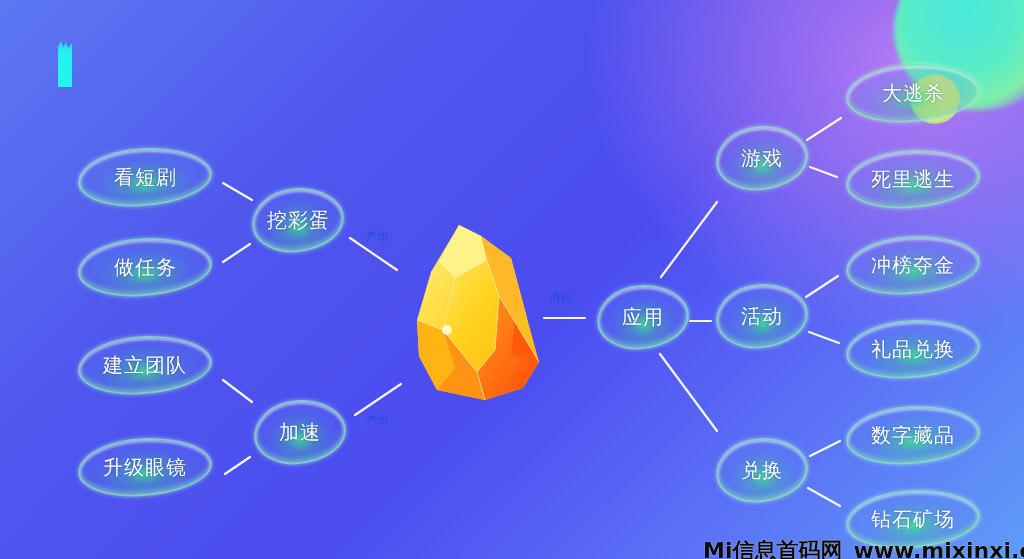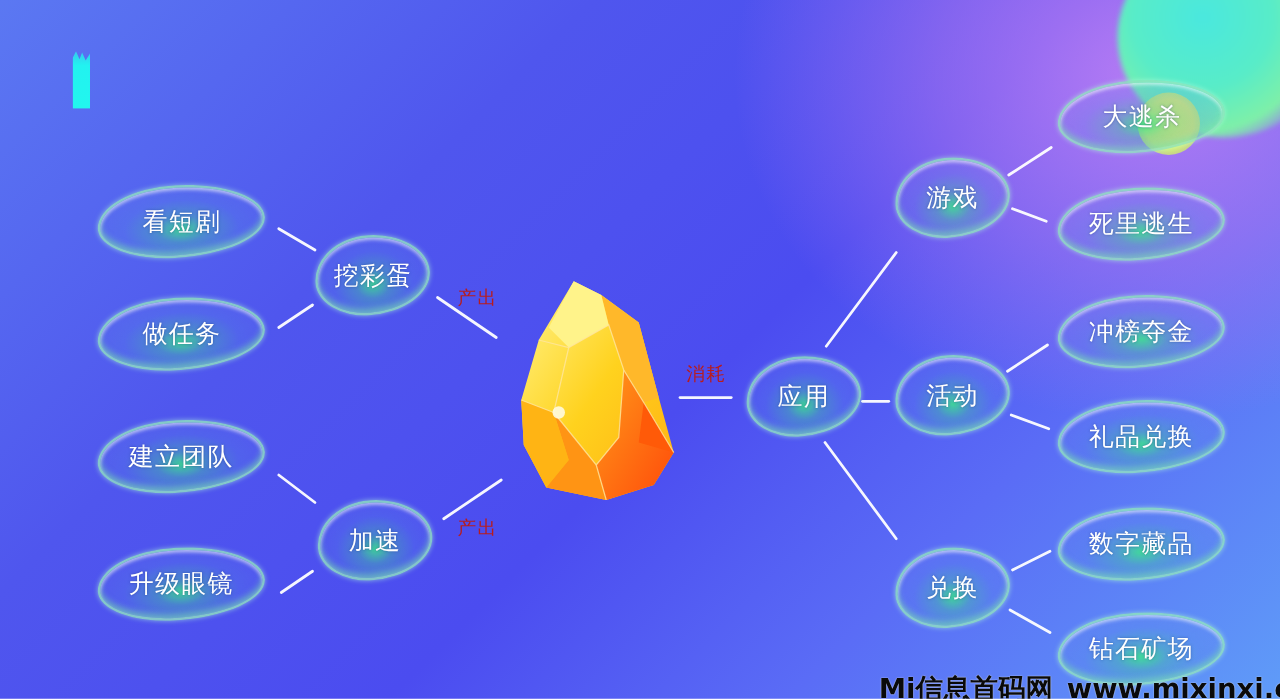--- a/index.html
+++ b/index.html
@@ -40,21 +40,21 @@
     border-radius: 48% 52% 55% 45% / 55% 50% 50% 45%;
     background: radial-gradient(ellipse at 50% 62%, rgba(60,230,140,0.85) 0%, rgba(70,190,170,0.45) 22%, rgba(90,140,230,0.25) 50%, rgba(110,130,240,0.15) 75%);
     border:2px solid rgba(150,235,190,0.75);
     box-shadow: 0 0 4px rgba(180,255,220,0.6), inset 0 2px 3px rgba(255,255,255,0.55), inset 0 -3px 5px rgba(120,230,170,0.6);
     text-shadow: 0 0 2px rgba(20,40,120,0.5);
   }
   .bubble.small { width:88px; height:60px; transform: rotate(-4deg); }
   .bubble.small span { transform: rotate(4deg); }
   .bubble.large { width:130px; height:54px; transform: rotate(-3deg); }
   .bubble.large span { transform: rotate(3deg); }
-  .edge-label { position:absolute; color:#b91c1c; font-size:15px; letter-spacing:1px; }
+  .edge-label { position:absolute; color:#1d4ed8; font-size:11px; letter-spacing:1px; }
   .gem { position:absolute; left:415px; top:222px; width:128px; height:178px; }
   .watermark {
     position:absolute; left:703px; top:536px; font-size:22px; font-weight:bold; color:#0a0a0a;
     font-family:"DejaVu Sans", sans-serif; letter-spacing:0px; white-space:nowrap;
     text-shadow: 0 0 1px #fff;
   }
 </style>
 </head>
 <body>
 

